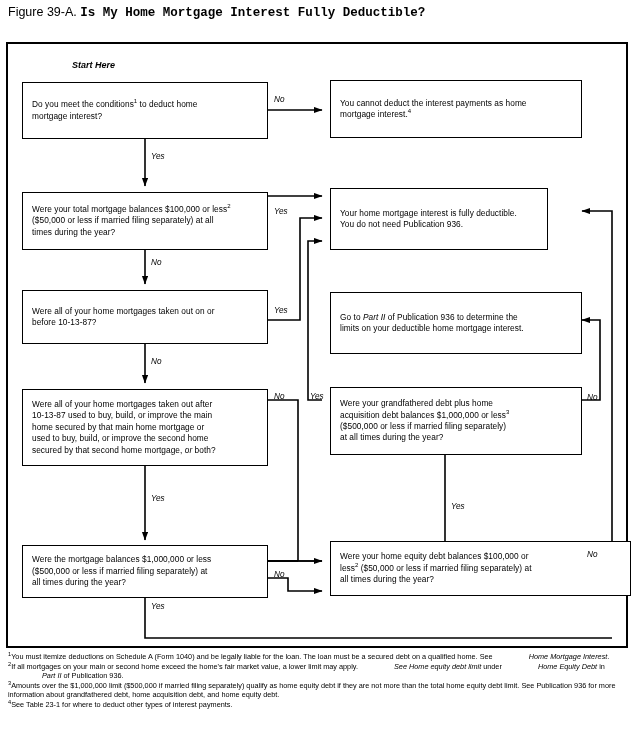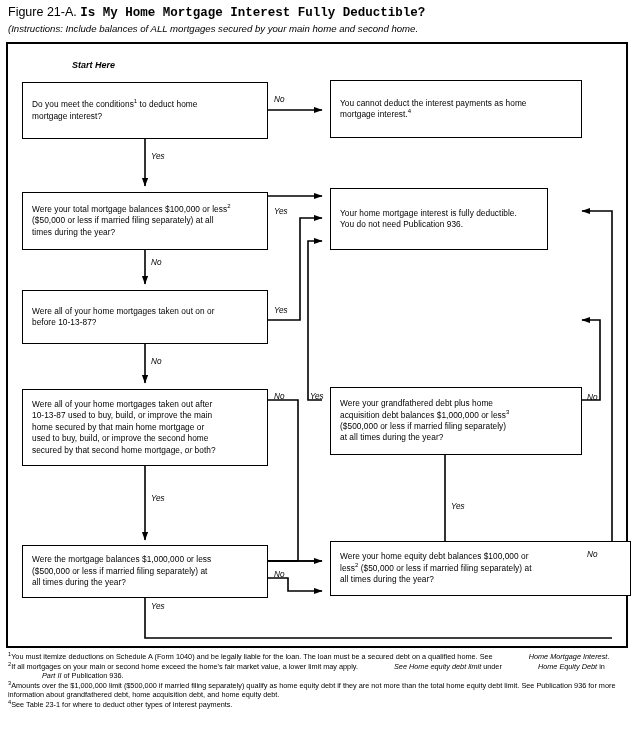--- a/index.html
+++ b/index.html
@@ -124,24 +124,23 @@
   }
   .fn i { font-style: italic; padding-left: 34px; }
 </style>
 </head>
 <body>
 
 <div id="page">
 
   <div class="fig-header">
     <div class="fig-title">
-      <span class="fig-num">Figure 21-A.</span>
+      <span class="fig-num">Figure 39-A.</span>
       <span class="fig-q">Is My Home Mortgage Interest Fully Deductible?</span>
     </div>
-    <div class="fig-instructions">(Instructions: Include balances of ALL mortgages secured by your main home and second home.</div>
   </div>
 
   <div class="frame"></div>
 
   <div class="canvas">
     <svg width="636" height="734" viewBox="0 0 636 734" xmlns="http://www.w3.org/2000/svg">
       <defs>
         <marker id="ah" markerWidth="9" markerHeight="9" refX="8.4" refY="3.2" orient="auto" markerUnits="userSpaceOnUse">
           <path d="M0,0 L9,3.2 L0,6.4 z" fill="#000"></path>
         </marker>
@@ -215,20 +214,26 @@
     </div>
   </div>
 
   <div class="node" style="left:22px; top:290px; width:246px; height:54px;">
     <div class="txt">
       <span>Were all of your home mortgages taken out on or</span><br>
       <span>before 10-13-87?</span>
     </div>
   </div>
 
+  <div class="node" style="left:330px; top:292px; width:252px; height:62px;">
+    <div class="txt">
+      <span>Go to </span><i>Part II</i><span> of Publication 936 to determine the</span><br>
+      <span>limits on your deductible home mortgage interest.</span>
+    </div>
+  </div>
 
   <div class="node" style="left:22px; top:389px; width:246px; height:77px;">
     <div class="txt">
       <span>Were all of your home mortgages taken out after</span><br>
       <span>10-13-87 used to buy, build, or improve the main</span><br>
       <span>home secured by that main home mortgage or</span><br>
       <span>used to buy, build, or improve the second home</span><br>
       <span>secured by that second home mortgage, </span><i>or</i><span> both?</span>
     </div>
   </div>

